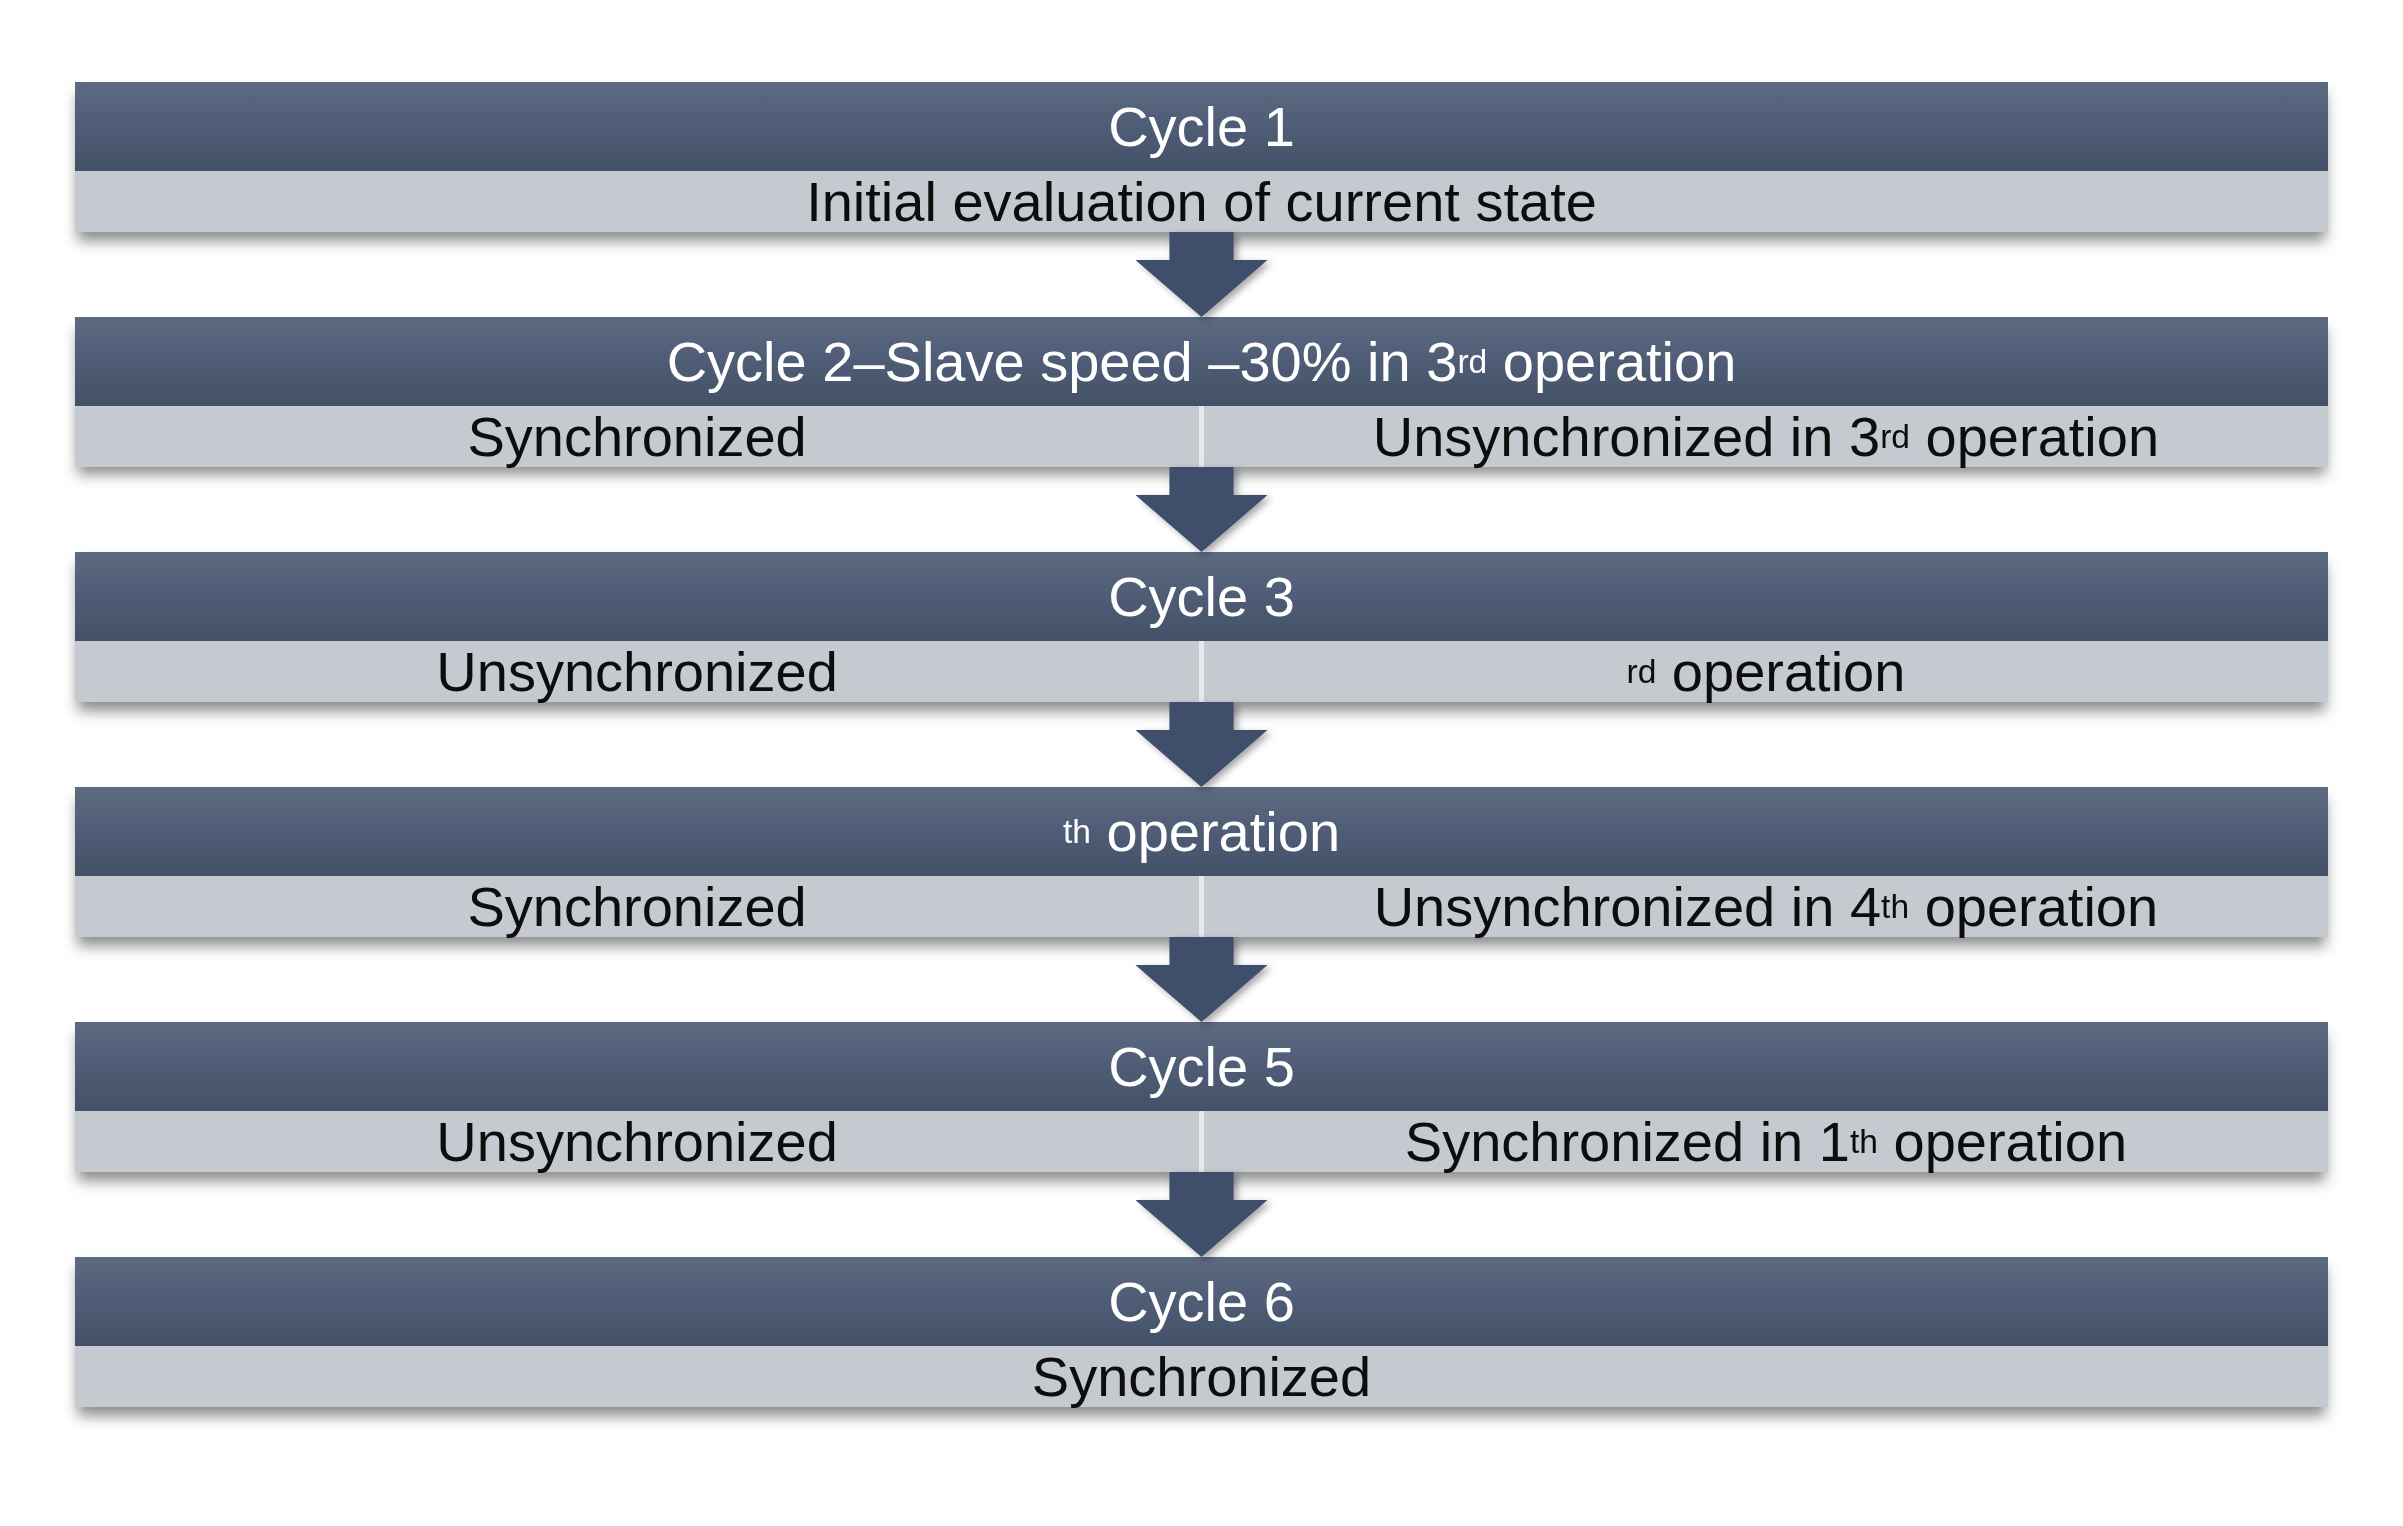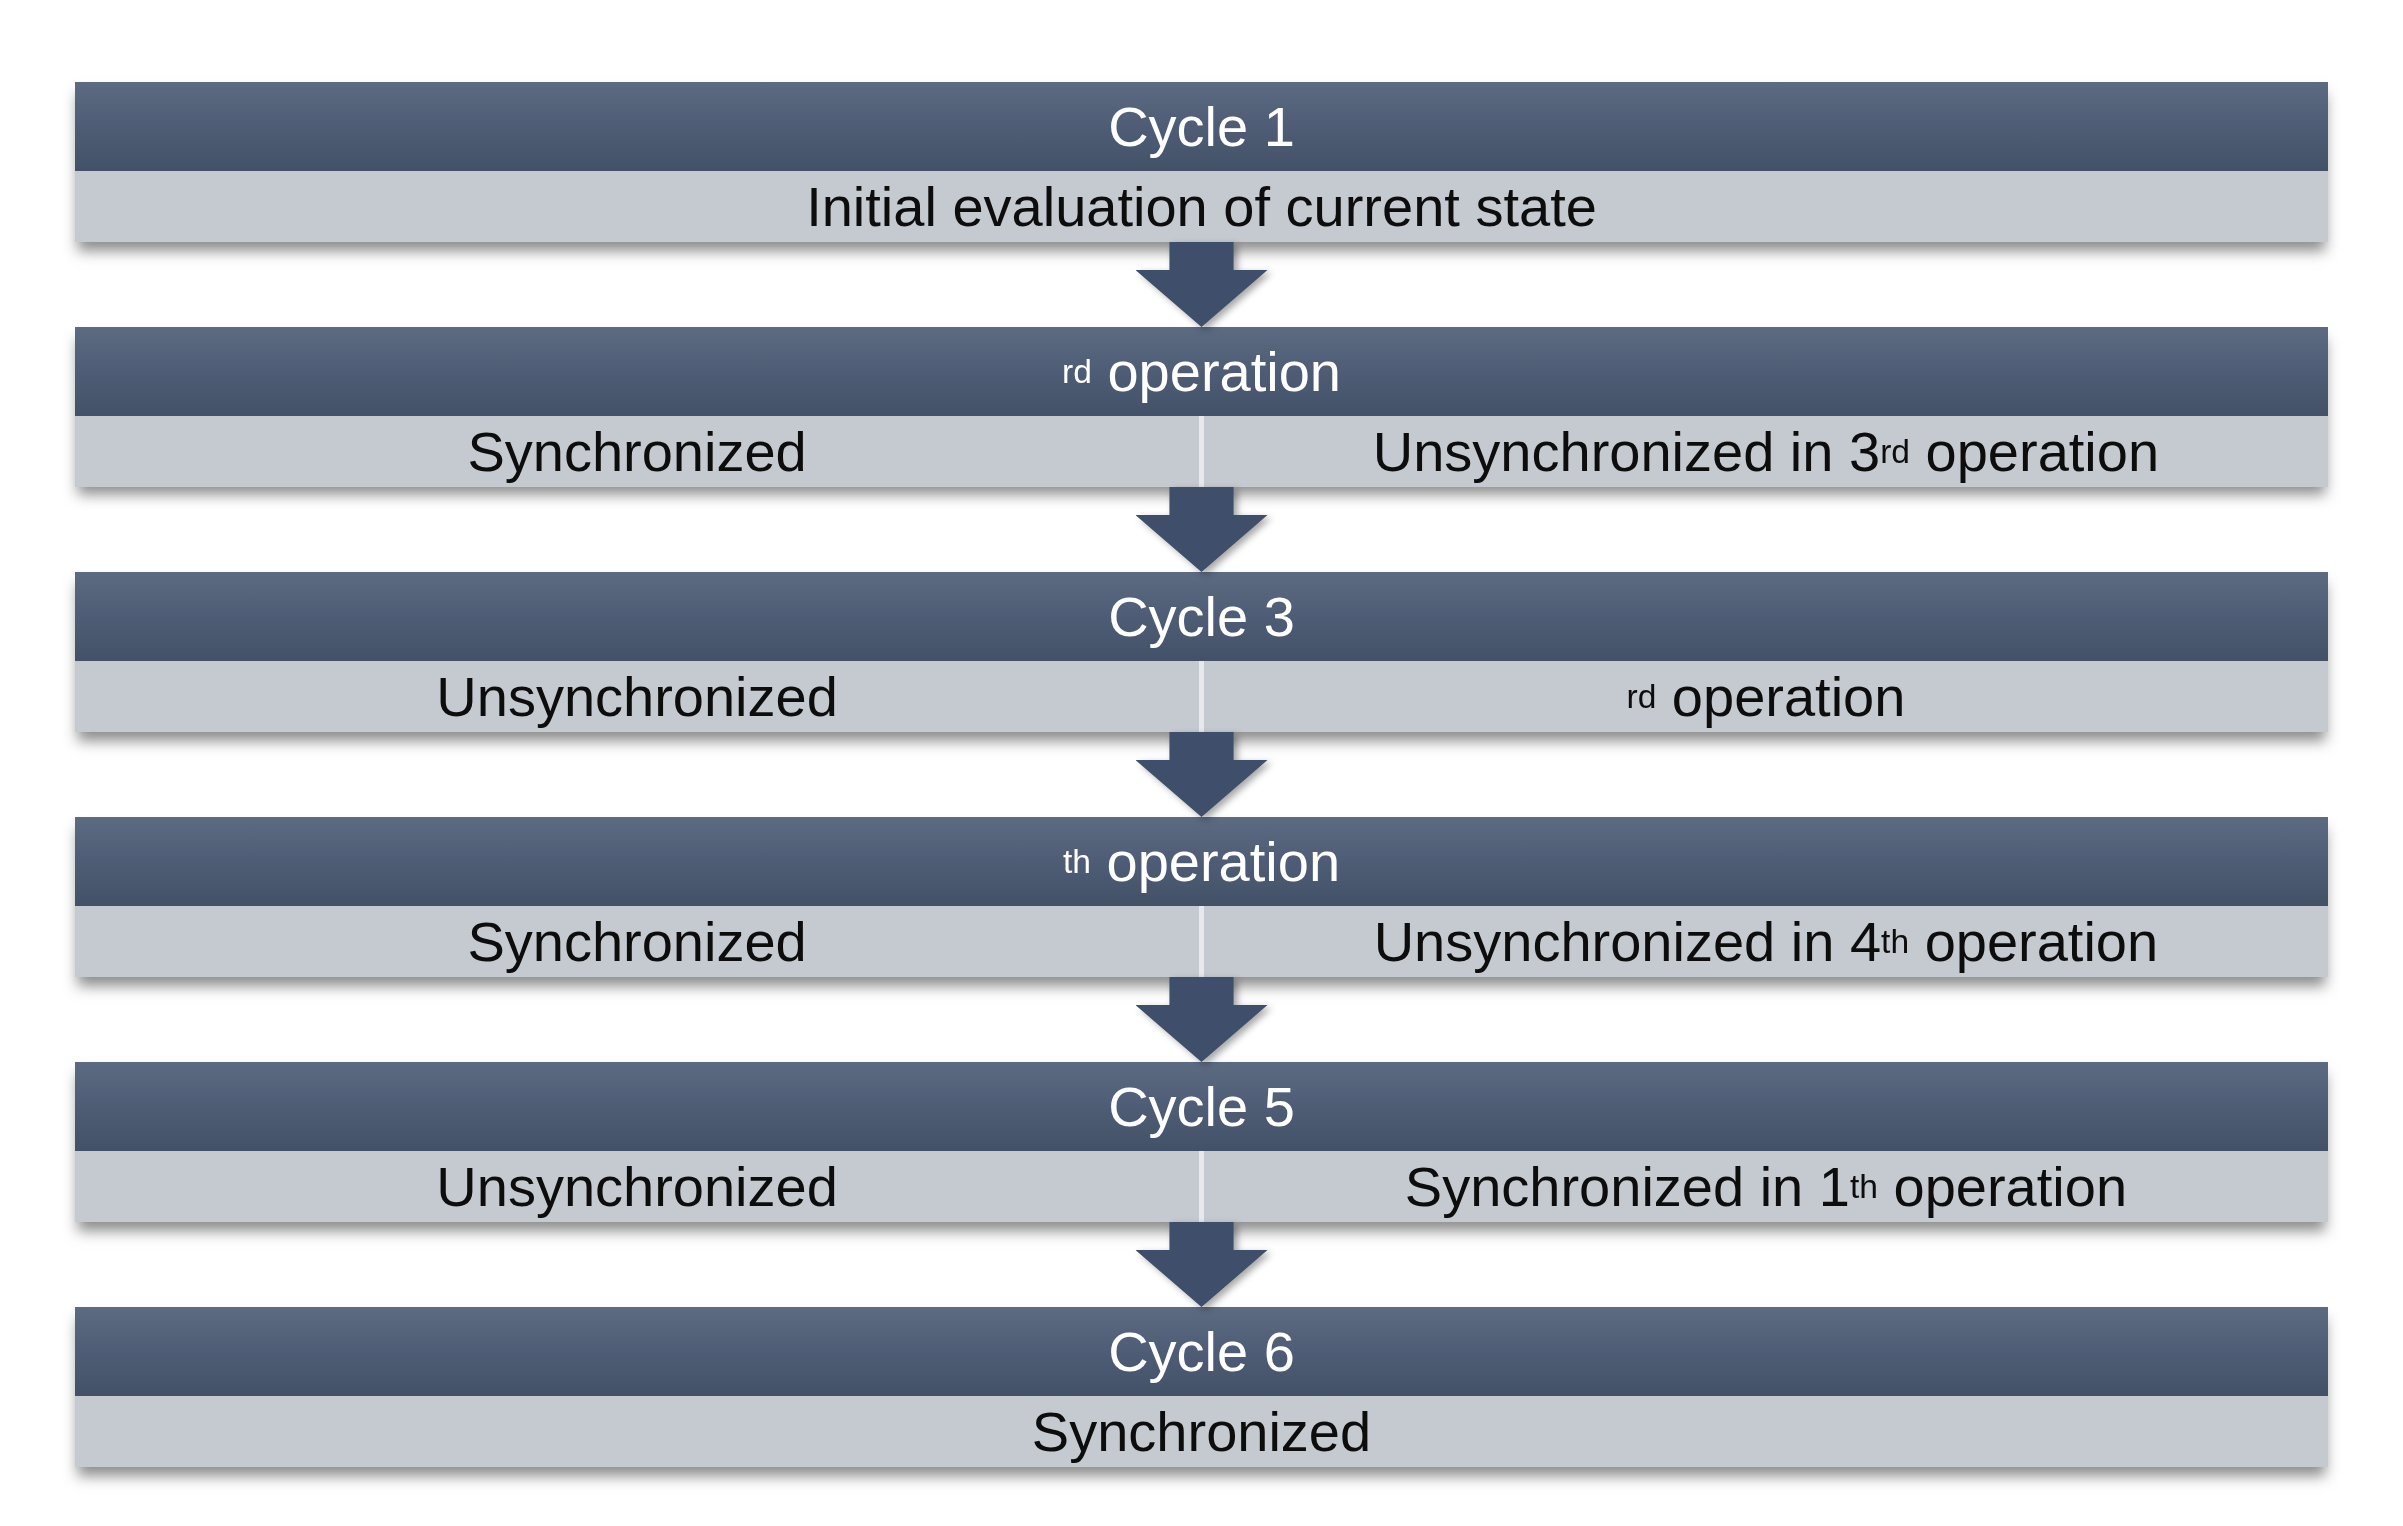--- a/index.html
+++ b/index.html
@@ -33,21 +33,21 @@
     display: flex;
     align-items: center;
     justify-content: center;
     background: linear-gradient(180deg, #5C6A82 0%, #4E5C75 50%, #435168 100%);
     color: #ffffff;
     font-size: 56px;
     white-space: pre;
   }
 
   .box-body {
-    height: 71px;
+    height: 61px;
     display: flex;
     align-items: stretch;
     background: #C5CAD1;
     color: #0d0d0d;
     font-size: 56px;
   }
 
   .cell {
     flex: 1 1 0;
     display: flex;
@@ -102,21 +102,21 @@
     </div>
 
     <div class="arrow-zone">
       <div class="arrow-wrap">
         <div class="arrow"></div>
       </div>
     </div>
 
     <div class="cycle-box">
       <div class="box-header">
-        <sup>rd</sup><span> operation</span>
+        <span>Cycle 2–Slave speed –30% in 3</span><sup>rd</sup><span> operation</span>
       </div>
       <div class="box-body">
         <div class="cell">
           <span>Synchronized</span><sup></sup><span></span>
         </div>
         <div class="divider"></div>
         <div class="cell">
           <span>Unsynchronized in 3</span><sup>rd</sup><span> operation</span>
         </div>
       </div>

